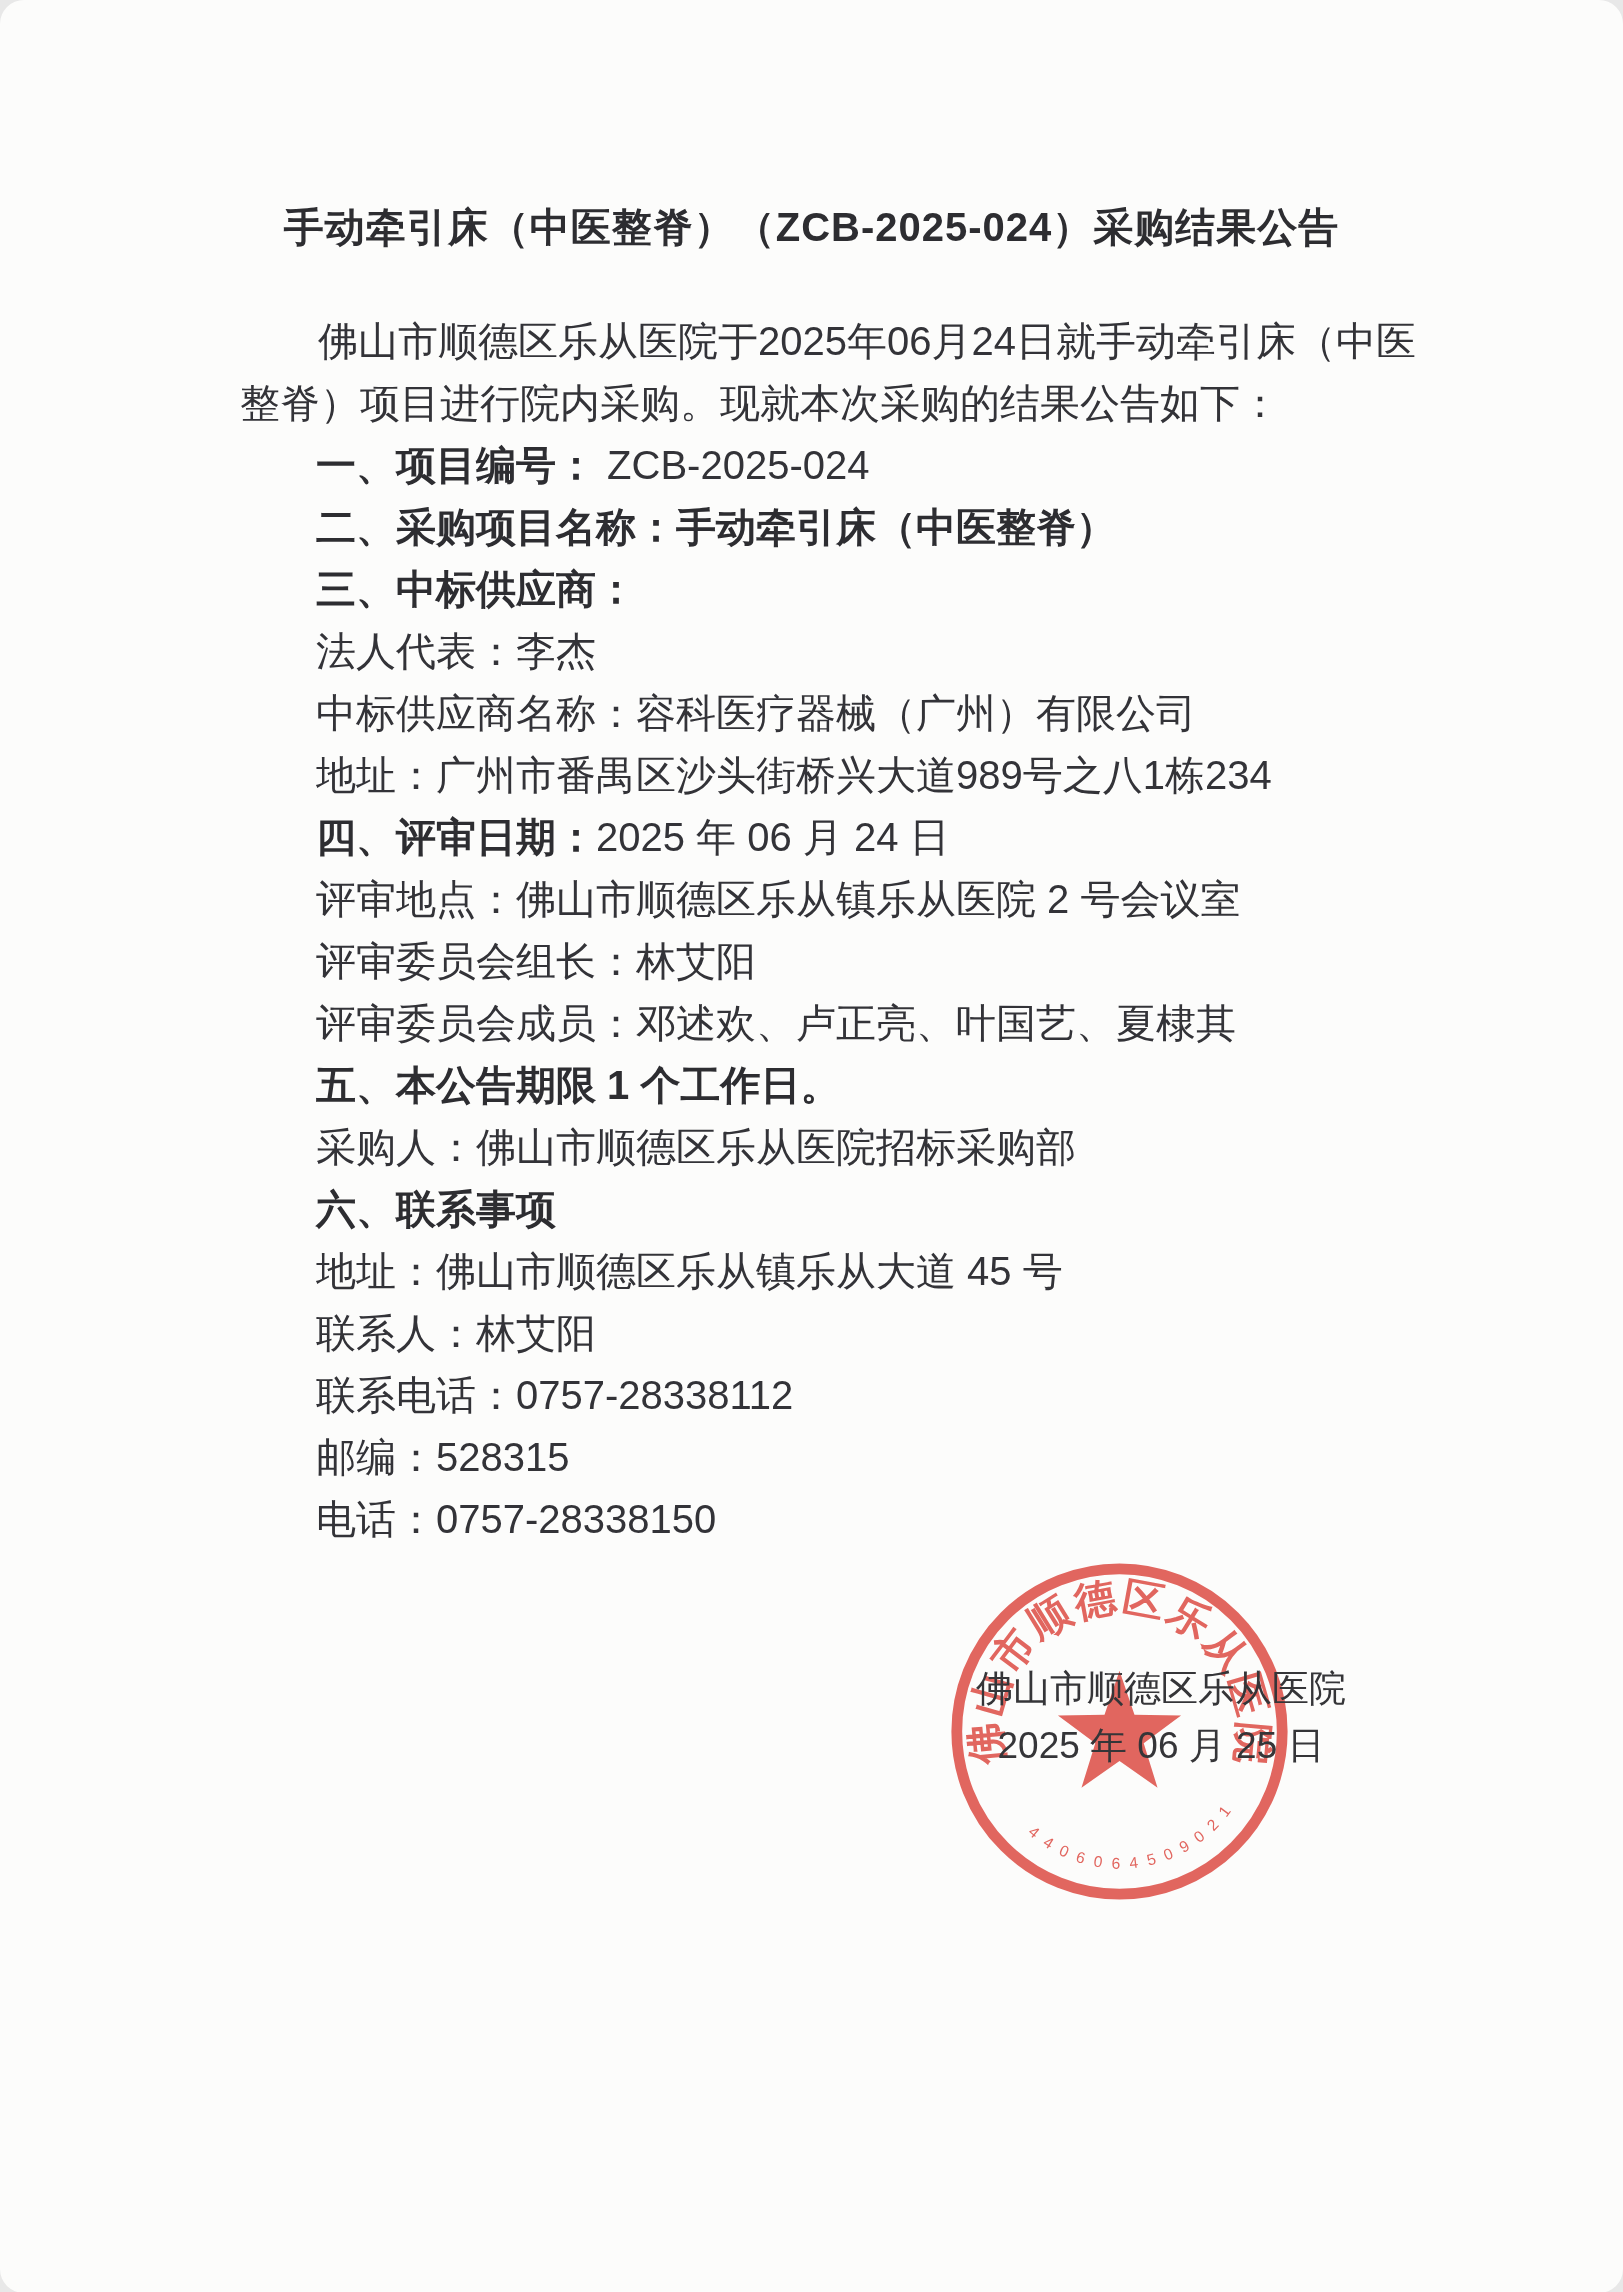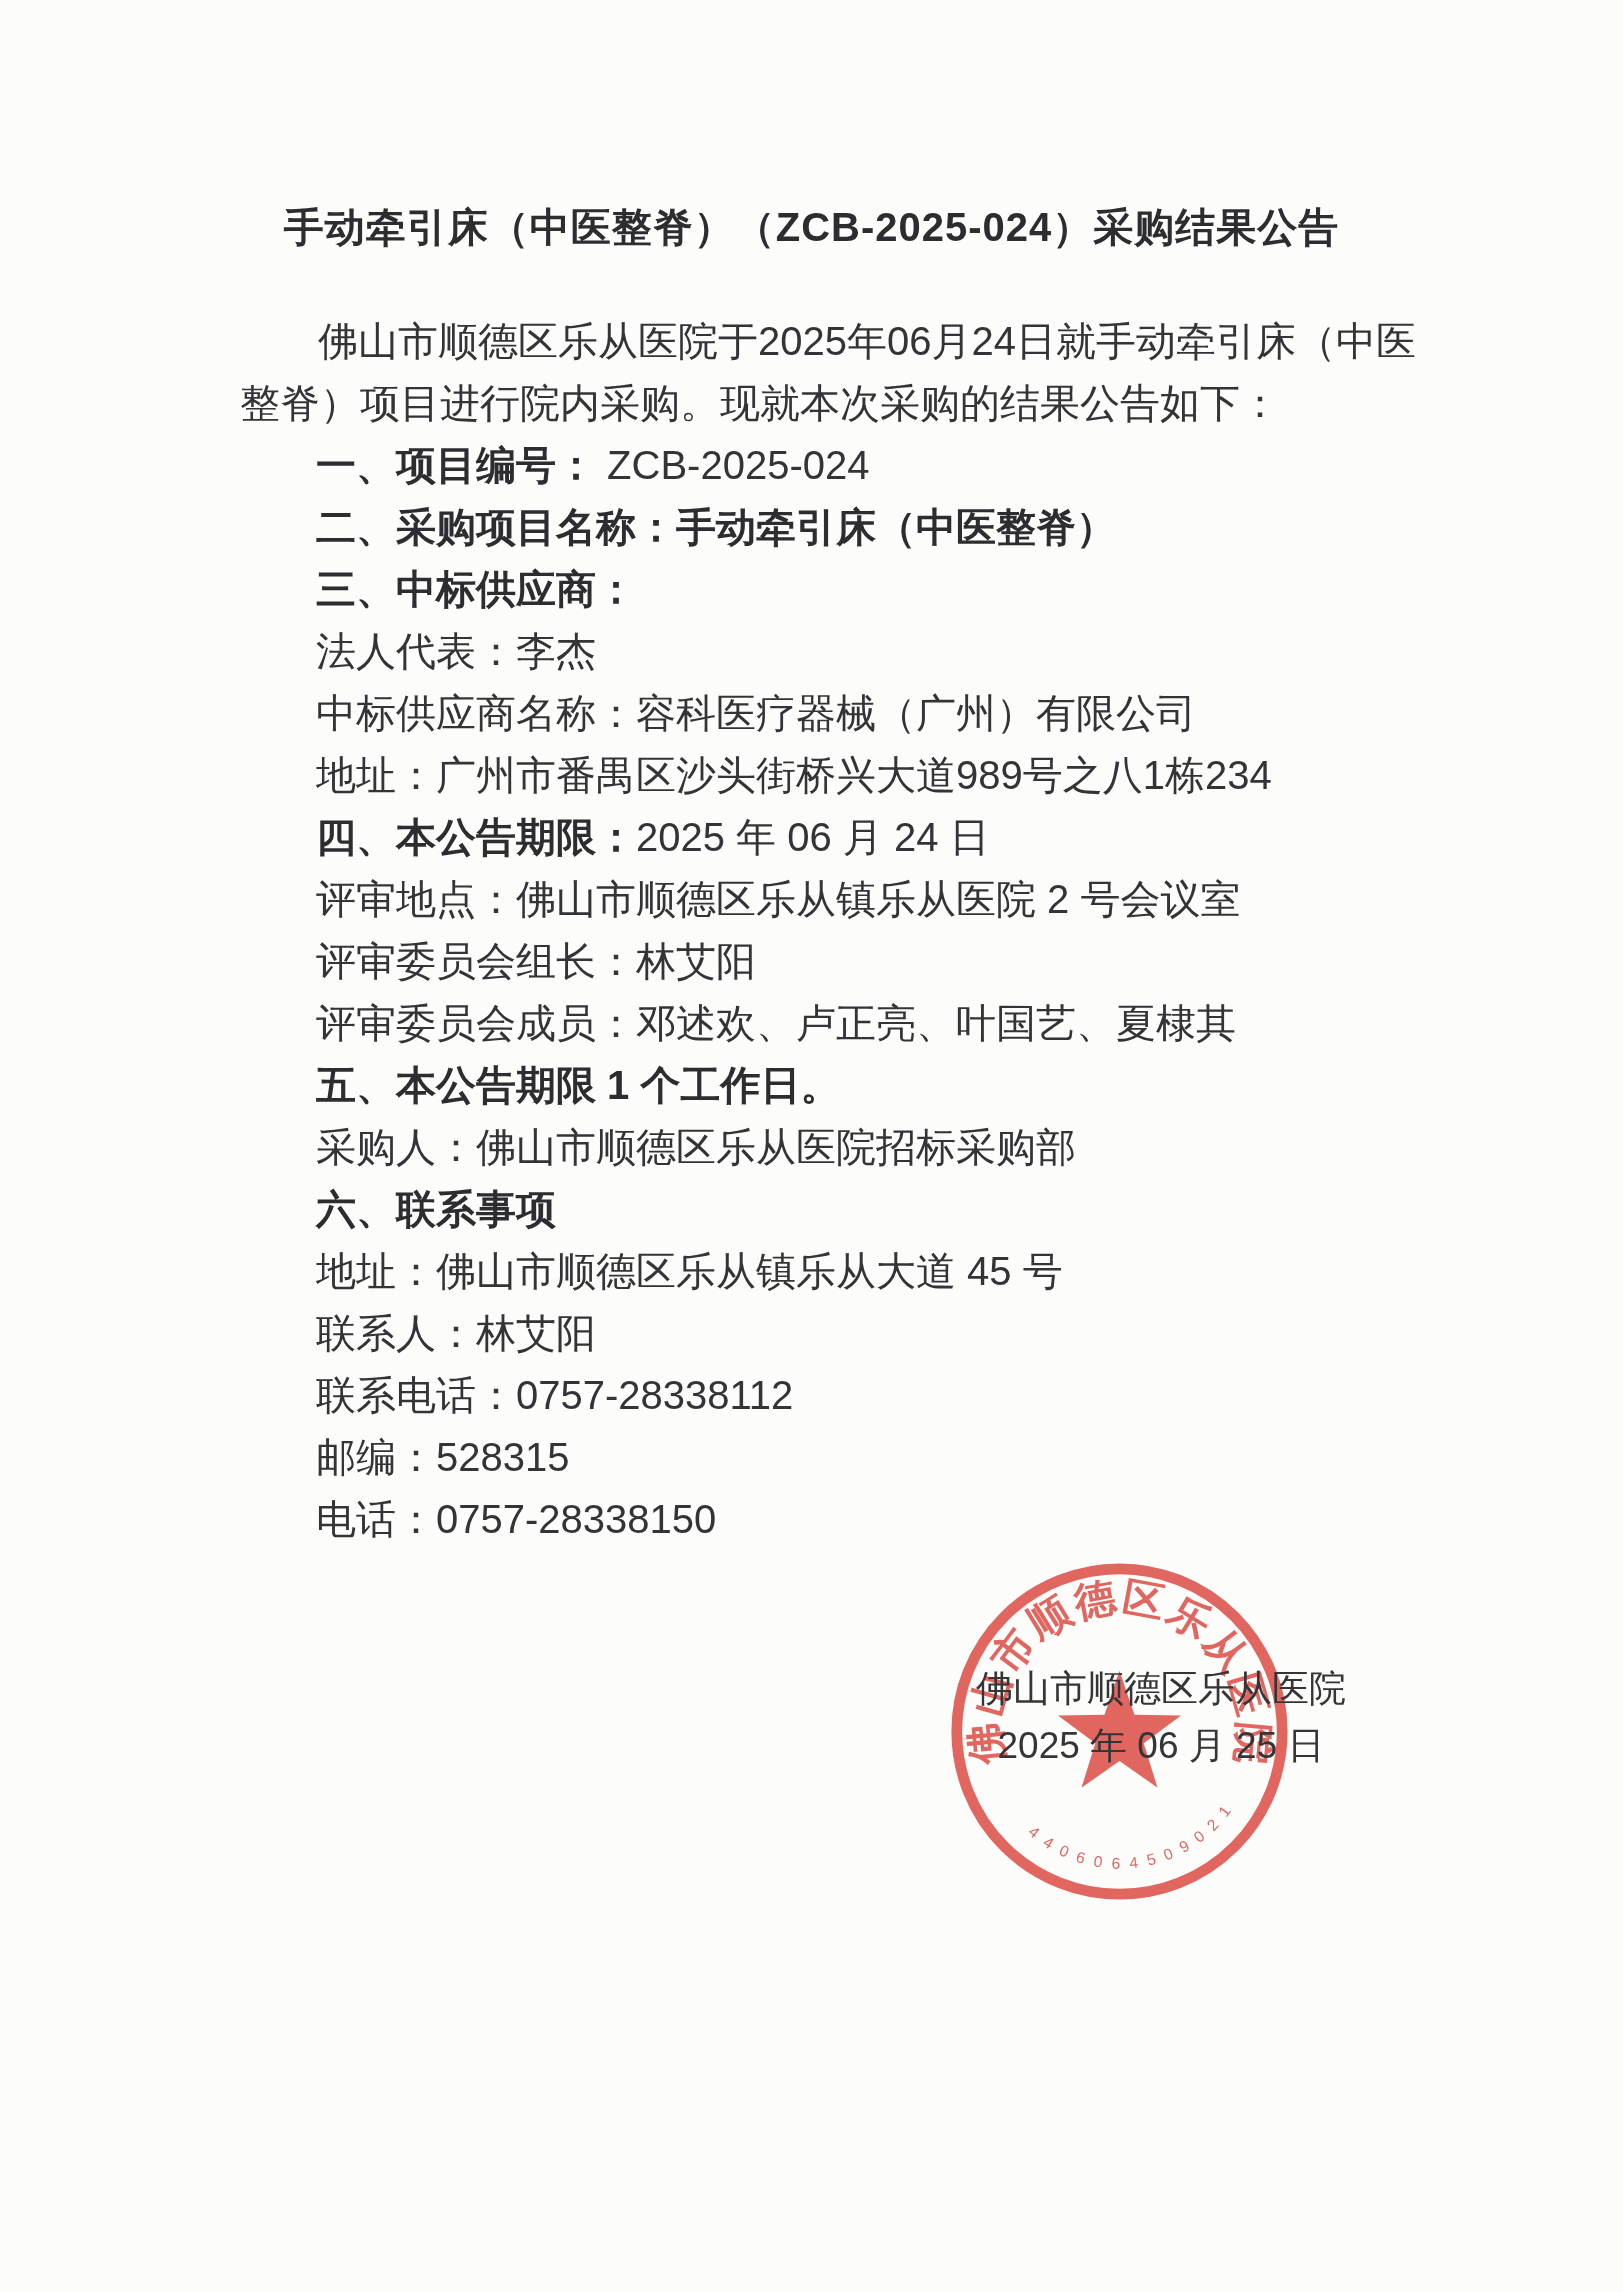--- a/index.html
+++ b/index.html
@@ -4,20 +4,21 @@
 <style>
   html,body { margin:0; padding:0; background:#e8e8e8; }
   .page {
     position:relative;
     width:1623px; height:2293px;
     margin:0 auto;
     background:#fcfcfb;
     font-family:"Liberation Sans","DejaVu Sans",sans-serif;
     color:#333338;
     overflow:hidden;
+    border-radius:24px;
   }
   .doc-title {
     position:absolute; top:200px; left:0; width:100%;
     text-align:center;
     font-size:40px; font-weight:bold; letter-spacing:1px;
     color:#2d2d31;
     white-space:nowrap;
   }
   .content {
     position:absolute; top:310px; left:240px; width:1176px;
@@ -53,21 +54,21 @@
   <div class="content">
     <div class="line first-indent">佛山市顺德区乐从医院于2025年06月24日就手动牵引床（中医</div>
     <div class="line">整脊）项目进行院内采购。现就本次采购的结果公告如下：</div>
 
     <div class="line item-indent"><span class="b">一、项目编号：</span><span> ZCB-2025-024</span></div>
     <div class="line item-indent"><span class="b">二、采购项目名称：手动牵引床（中医整脊）</span><span></span></div>
     <div class="line item-indent"><span class="b">三、中标供应商：</span><span></span></div>
     <div class="line item-indent"><span class="b"></span><span>法人代表：李杰</span></div>
     <div class="line item-indent"><span class="b"></span><span>中标供应商名称：容科医疗器械（广州）有限公司</span></div>
     <div class="line item-indent"><span class="b"></span><span>地址：广州市番禺区沙头街桥兴大道989号之八1栋234</span></div>
-    <div class="line item-indent"><span class="b">四、本公告期限：</span><span>2025 年 06 月 24 日</span></div>
+    <div class="line item-indent"><span class="b">四、评审日期：</span><span>2025 年 06 月 24 日</span></div>
     <div class="line item-indent"><span class="b"></span><span>评审地点：佛山市顺德区乐从镇乐从医院 2 号会议室</span></div>
     <div class="line item-indent"><span class="b"></span><span>评审委员会组长：林艾阳</span></div>
     <div class="line item-indent"><span class="b"></span><span>评审委员会成员：邓述欢、卢正亮、叶国艺、夏棣其</span></div>
     <div class="line item-indent"><span class="b">五、本公告期限 1 个工作日。</span><span></span></div>
     <div class="line item-indent"><span class="b"></span><span>采购人：佛山市顺德区乐从医院招标采购部</span></div>
     <div class="line item-indent"><span class="b">六、联系事项</span><span></span></div>
     <div class="line item-indent"><span class="b"></span><span>地址：佛山市顺德区乐从镇乐从大道 45 号</span></div>
     <div class="line item-indent"><span class="b"></span><span>联系人：林艾阳</span></div>
     <div class="line item-indent"><span class="b"></span><span>联系电话：0757-28338112</span></div>
     <div class="line item-indent"><span class="b"></span><span>邮编：528315</span></div>

